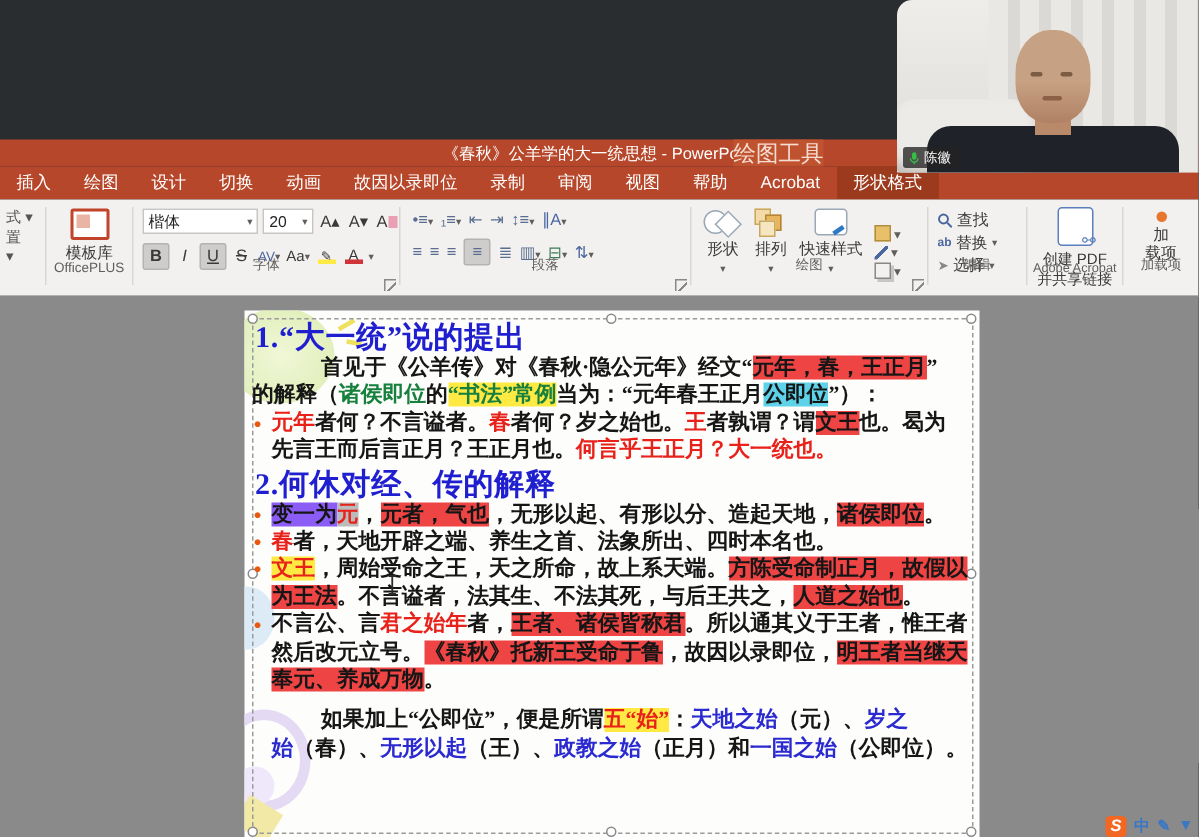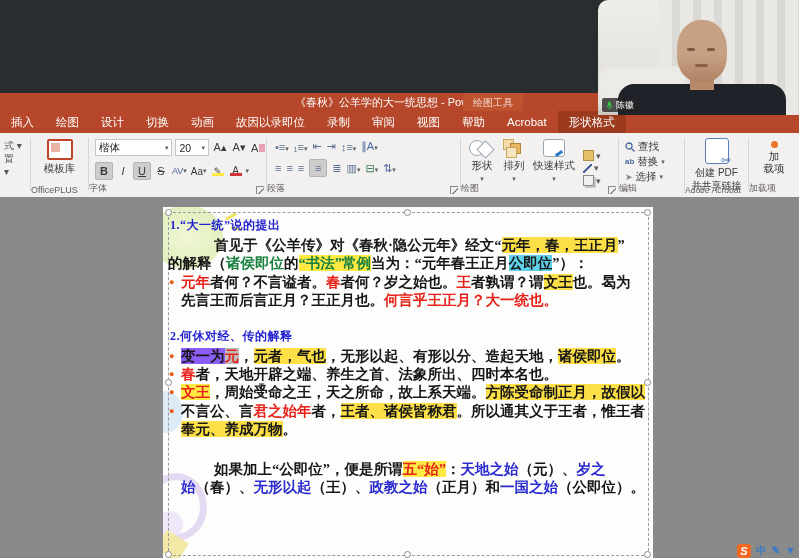--- a/index.html
+++ b/index.html
@@ -1,31 +1,31 @@
 <!DOCTYPE html>
 <html><head>
 <meta charset="utf-8">
 <style>
   html,body{margin:0;padding:0;}
   body{width:799px;height:558px;position:relative;overflow:hidden;background:#2a2d30;
        font-family:"Liberation Sans",sans-serif;-webkit-font-smoothing:antialiased;}
   
   .titlebar{position:absolute;left:0;top:93px;width:799px;height:18px;background:#b7472a;}
   .titlebar .wtitle{position:absolute;left:0;top:2px;width:100%;text-align:center;color:#fff;font-size:11px;}
-  .ctxhdr{position:absolute;left:463px;top:0;width:60px;height:18px;background:#c0532f;color:#f6ddd2;
-          font-size:10px;text-align:center;line-height:19px;}
+  .ctxhdr{position:absolute;left:489px;top:0;width:60px;height:18px;background:#c0532f;color:#f6ddd2;
+          font-size:15px;text-align:center;line-height:19px;}
   .menubar{position:absolute;left:0;top:111px;width:799px;height:22px;background:#b7472a;display:flex;align-items:stretch;}
   .tab{color:#fff;font-size:11.5px;line-height:22px;padding:0 11px;white-space:nowrap;}
   .tab.active{background:#9c3a1d;}
   .searchbox{display:flex;align-items:center;color:#fff;font-size:11.5px;gap:6px;padding:0 10px;}
   
   .ribbon{position:absolute;left:0;top:133px;width:799px;height:64px;background:#f3f1f0;border-bottom:1px solid #c9c7c5;}
   .rsep{position:absolute;top:5px;height:52px;width:1px;background:#d9d7d5;}
   .rgroup{position:absolute;top:0;height:64px;}
-  .glabel{position:absolute;bottom:2px;left:0;width:100%;font-size:9px;color:#605e5c;white-space:nowrap;}
+  .glabel{position:absolute;bottom:14px;left:0;width:100%;text-align:center;font-size:9px;color:#605e5c;white-space:nowrap;}
   .lnchr{position:absolute;bottom:3px;right:2px;width:7px;height:7px;border-left:1px solid #8a8886;border-top:1px solid #8a8886;
          background:linear-gradient(135deg,transparent 55%,#8a8886 55%,#8a8886 70%,transparent 70%);}
   .partialcol{padding:6px 2px 0 4px;color:#555;font-size:10px;line-height:13px;}
   .bigbtn{display:flex;flex-direction:column;align-items:center;font-size:10.5px;color:#3b3a39;gap:2px;padding-top:6px;}
   .tmplicon{width:22px;height:17px;border:2px solid #c0432a;border-radius:2px;position:relative;background:#fff;}
   .tmplicon:before{content:"";position:absolute;left:2px;top:2px;width:9px;height:9px;background:#e9b4a4;}
   .combo{background:#fff;border:1px solid #c8c6c4;height:15px;display:flex;align-items:center;
          justify-content:space-between;font-size:10.5px;color:#252423;padding:0 3px;}
   .caret{font-size:7px;color:#605e5c;}
   .minirow{display:flex;align-items:center;gap:4px;}
@@ -49,27 +49,27 @@
   .addindot{width:7px;height:7px;border-radius:50%;background:#e8762c;margin:0 auto;}
   
   .slidearea{position:absolute;left:0;top:197px;width:799px;height:361px;background:#8a8a8a;}
   .slide{position:absolute;left:163px;top:207px;width:490px;height:351px;background:#fdfdfb;overflow:hidden;}
   .deco{position:absolute;border-radius:50%;}
   .selbox{position:absolute;left:5px;top:5px;width:479px;height:342px;border:1px dashed #9b9b9b;}
   .hdl{position:absolute;width:7px;height:7px;border-radius:50%;background:#fff;border:1px solid #8a8a8a;box-sizing:border-box;}
   .slidetext{position:absolute;left:5px;top:8px;width:481px;font-family:"Liberation Serif",serif;}
   .ln{white-space:nowrap;line-height:18.4px;font-size:14.5px;font-weight:bold;color:#161616;padding-left:13px;position:relative;}
   .ln.title{text-align:center;font-size:21px;line-height:30px;padding:3px 0 7px 0;letter-spacing:2px;color:#e8211a;}
-  .ln.h{font-size:12px;line-height:21px;padding-left:2px;color:#1f1fd0;letter-spacing:0.5px;}
-  .ln.h2{margin-top:16px;}
+  .ln.h{font-size:20px;line-height:21px;padding-left:2px;color:#1f1fd0;letter-spacing:0.5px;}
+  .ln.h2{margin-top:3px;}
   .ln.p{padding-left:0;}
   .ln.ind{text-indent:46px;}
-  .ln.sp{margin-top:21px;}
+  .ln.sp{margin-top:9px;}
   .blt{position:absolute;left:1px;top:0;color:#e8590f;font-size:9px;}
-  .rn-r{color:#e8211a;} .rn-y{background:#fde047;} .rn-yr{background:#ffe943;color:#e8211a;}
+  .rn-r{color:#e8211a;} .rn-y{background:#ef4444;} .rn-yr{background:#ffe943;color:#e8211a;}
   .rn-cy{background:#5ed2e8;} .rn-g{color:#17803e;} .rn-yg{background:#ffe943;color:#17803e;}
   .rn-b{color:#2a2ad0;} .rn-sel{background:#8b5cf6;} .rn-selr{background:#bbbbbb;color:#e8211a;}
   .ibeam{position:absolute;left:94px;top:176px;}
   
   .video{position:absolute;left:598px;top:0;width:201px;height:115px;border-top-left-radius:10px;overflow:hidden;
          background:linear-gradient(#efedea,#dedcd8);z-index:5;}
   .curtain{position:absolute;right:0;top:0;width:140px;height:100%;
            background:repeating-linear-gradient(90deg,#eae8e5 0 13px,#dbd9d5 13px 21px);}
   .pillow{position:absolute;left:-6px;top:66px;width:100px;height:52px;background:#edebe7;border-radius:18px;
           box-shadow:inset 0 -6px 8px rgba(150,145,138,.5);}
@@ -300,21 +300,23 @@
   <div class="slidetext">
       <div class="ln h"><span class="rn-h">1.“大一统”说的提出</span></div>
       <div class="ln p ind"><span class="rn-n">首见于《公羊传》对《春秋·隐公元年》经文“</span><span class="rn-y">元年，春，王正月</span><span class="rn-n">”</span></div>
       <div class="ln p"><span class="rn-n">的解释（</span><span class="rn-g">诸侯即位</span><span class="rn-n">的</span><span class="rn-yg">“书法”常例</span><span class="rn-n">当为：“元年春王正月</span><span class="rn-cy">公即位</span><span class="rn-n">”）：</span></div>
       <div class="ln b"><span class="blt">●</span><span class="rn-r">元年</span><span class="rn-n">者何？不言谥者。</span><span class="rn-r">春</span><span class="rn-n">者何？岁之始也。</span><span class="rn-r">王</span><span class="rn-n">者孰谓？谓</span><span class="rn-y">文王</span><span class="rn-n">也。曷为</span></div>
       <div class="ln c"><span class="rn-n">先言王而后言正月？王正月也。</span><span class="rn-r">何言乎王正月？大一统也。</span></div>
       <div class="ln h h2"><span class="rn-h">2.何休对经、传的解释</span></div>
       <div class="ln b"><span class="blt">●</span><span class="rn-sel">变一为</span><span class="rn-selr">元</span><span class="rn-n">，</span><span class="rn-y">元者，气也</span><span class="rn-n">，无形以起、有形以分、造起天地，</span><span class="rn-y">诸侯即位</span><span class="rn-n">。</span></div>
       <div class="ln b"><span class="blt">●</span><span class="rn-r">春</span><span class="rn-n">者，天地开辟之端、养生之首、法象所出、四时本名也。</span></div>
       <div class="ln b"><span class="blt">●</span><span class="rn-yr">文王</span><span class="rn-n">，周始受命之王，天之所命，故上系天端。</span><span class="rn-y">方陈受命制正月，故假以</span></div>
+      <div class="ln c"><span class="rn-y">为王法</span><span class="rn-n">。不言谥者，法其生、不法其死，与后王共之，</span><span class="rn-y">人道之始也</span><span class="rn-n">。</span></div>
       <div class="ln b"><span class="blt">●</span><span class="rn-n">不言公、言</span><span class="rn-r">君之始年</span><span class="rn-n">者，</span><span class="rn-y">王者、诸侯皆称君</span><span class="rn-n">。所以通其义于王者，惟王者</span></div>
+      <div class="ln c"><span class="rn-n">然后改元立号。</span><span class="rn-y">《春秋》托新王受命于鲁</span><span class="rn-n">，故因以录即位，</span><span class="rn-y">明王者当继天</span></div>
       <div class="ln c"><span class="rn-y">奉元、养成万物</span><span class="rn-n">。</span></div>
       <div class="ln p ind sp"><span class="rn-n">如果加上“公即位”，便是所谓</span><span class="rn-yr">五“始”</span><span class="rn-n">：</span><span class="rn-b">天地之始</span><span class="rn-n">（元）、</span><span class="rn-b">岁之</span></div>
       <div class="ln c"><span class="rn-b">始</span><span class="rn-n">（春）、</span><span class="rn-b">无形以起</span><span class="rn-n">（王）、</span><span class="rn-b">政教之始</span><span class="rn-n">（正月）和</span><span class="rn-b">一国之始</span><span class="rn-n">（公即位）。</span></div>
     </div>
 
   <svg class="ibeam" width="9" height="14" viewBox="0 0 9 14">
     <path d="M2 1 H7 M4.5 1 V13 M2 13 H7" stroke="#2b2b2b" stroke-width="1.2" fill="none"></path>
   </svg>
 </div>
 

